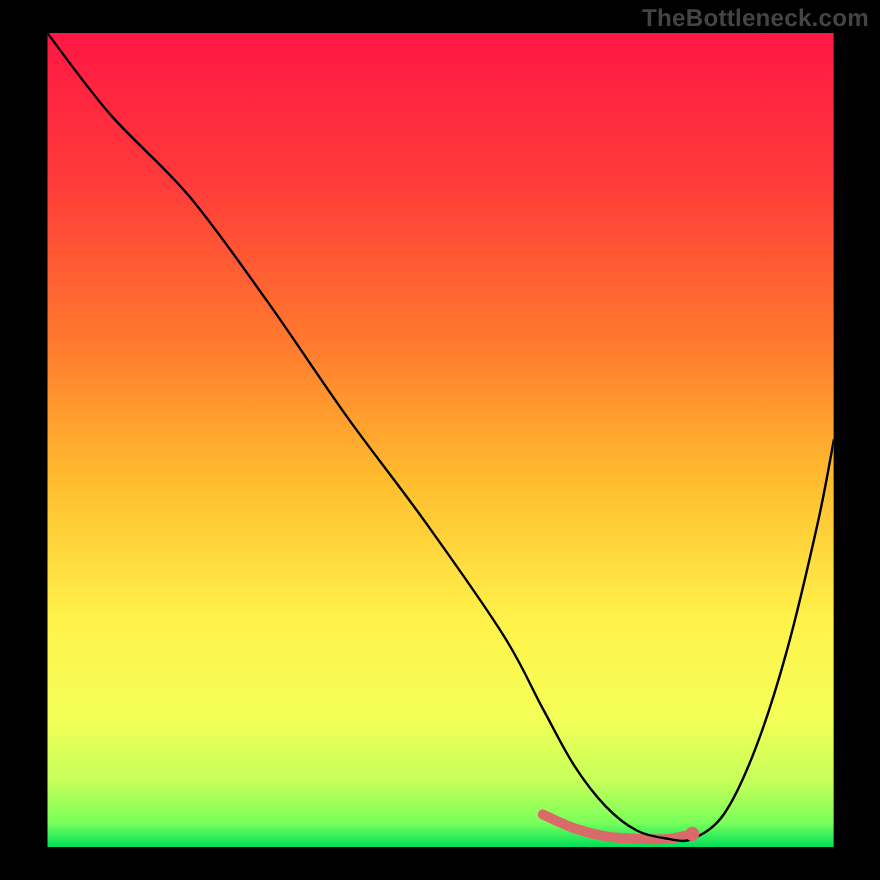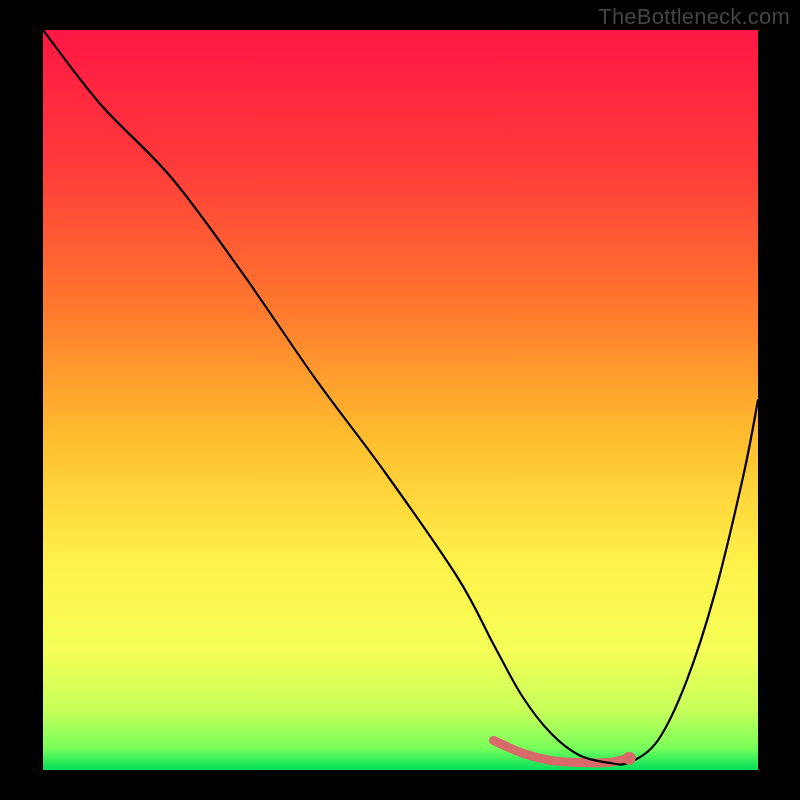--- a/index.html
+++ b/index.html
@@ -16,21 +16,21 @@
     width: 800px;
     height: 800px;
     background: #000;
   }
   .watermark {
     position: absolute;
     top: 4px;
     right: 10px;
     color: #444;
     font-size: 22px;
-    font-weight: 400;
+    font-weight: 700;
     letter-spacing: 0.2px;
     z-index: 10;
   }
   .plot {
     position: absolute;
     left: 43px;
     top: 30px;
     width: 715px;
     height: 740px;
   }

